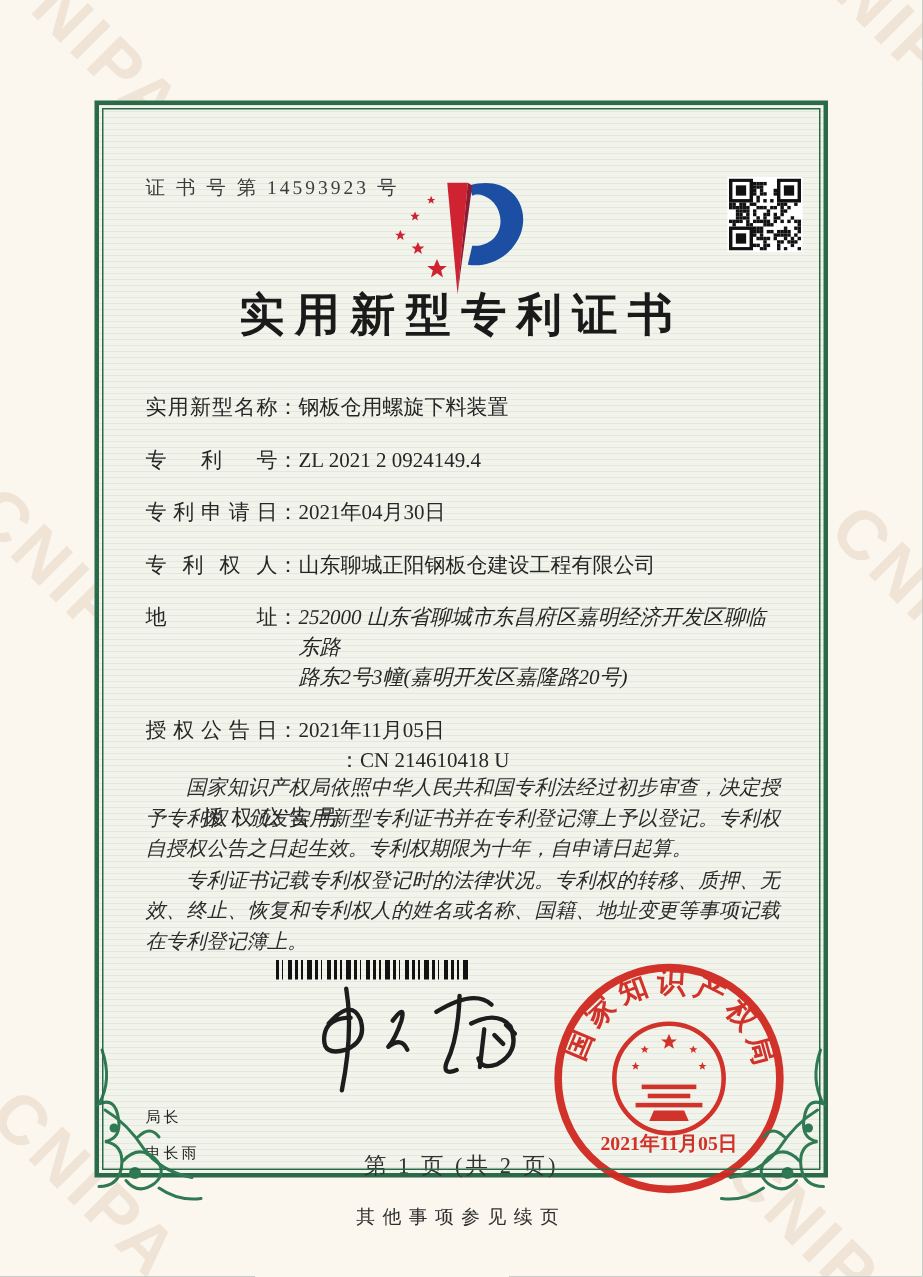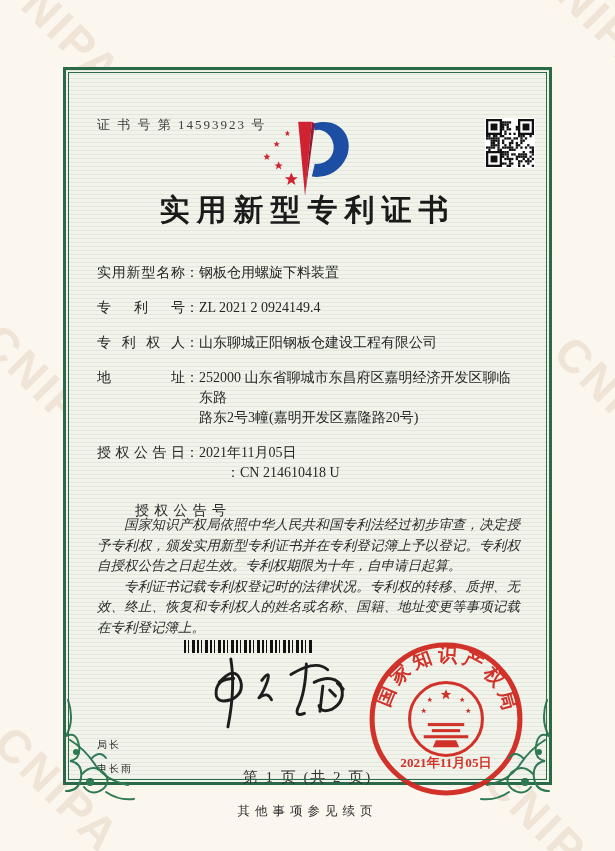--- a/index.html
+++ b/index.html
@@ -32,21 +32,21 @@
   }
   .fields { position:absolute; left:31px; right:28px; top:193px; font-size:14px; color:#262626; }
   .row { margin-bottom:15px; line-height:20px; }
   .label {
     display:inline-block; width:88px; vertical-align:top;
     text-align:justify; text-align-last:justify;
   }
   .label.second { width:91px;margin-top:38px; }
   .colon { vertical-align:top; }
   .value { display:inline-block; vertical-align:top; max-width:320px; }
-  .value .vline { display:block; }
+  .value .vline { display:block;font-style:italic; }
   .pair2 { display:inline-block; margin-left:38px; }
   .body-text {
     position:absolute; left:31px; right:29px; top:445px;
     font-size:13.5px; line-height:20.5px; color:#2b2b2b;
     font-style:italic; text-align:justify;
   }
   .body-text p { text-indent:2em; }
   .barcode {
     position:absolute; left:118px; top:570px; width:130px; height:13px;
     background:repeating-linear-gradient(90deg,#111 0 2px,transparent 2px 4px,#111 4px 5px,transparent 5px 8px,#111 8px 11px,transparent 11px 13px);
@@ -250,20 +250,23 @@
     <div class="doc-title">实用新型专利证书</div>
 
     <div class="fields">
       <div class="row">
         <span class="label">实用新型名称</span><span class="colon">：</span><span class="value">钢板仓用螺旋下料装置</span>
       </div>
       <div class="row">
         <span class="label">专利号</span><span class="colon">：</span><span class="value">ZL 2021 2 0924149.4</span>
       </div>
       <div class="row">
+        <span class="label">专利申请日</span><span class="colon">：</span><span class="value">2021年04月30日</span>
+      </div>
+      <div class="row">
         <span class="label">专利权人</span><span class="colon">：</span><span class="value">山东聊城正阳钢板仓建设工程有限公司</span>
       </div>
       <div class="row">
         <span class="label">地址</span><span class="colon">：</span><span class="value"><span class="vline">252000 山东省聊城市东昌府区嘉明经济开发区聊临东路</span><span class="vline">路东2号3幢(嘉明开发区嘉隆路20号)</span></span>
       </div>
       <div class="row">
         <span class="label">授权公告日</span><span class="colon">：</span><span class="value">2021年11月05日</span><span class="pair2"><span class="label second">授权公告号</span><span class="colon">：</span><span class="value">CN 214610418 U</span></span>
       </div>
     </div>
 

